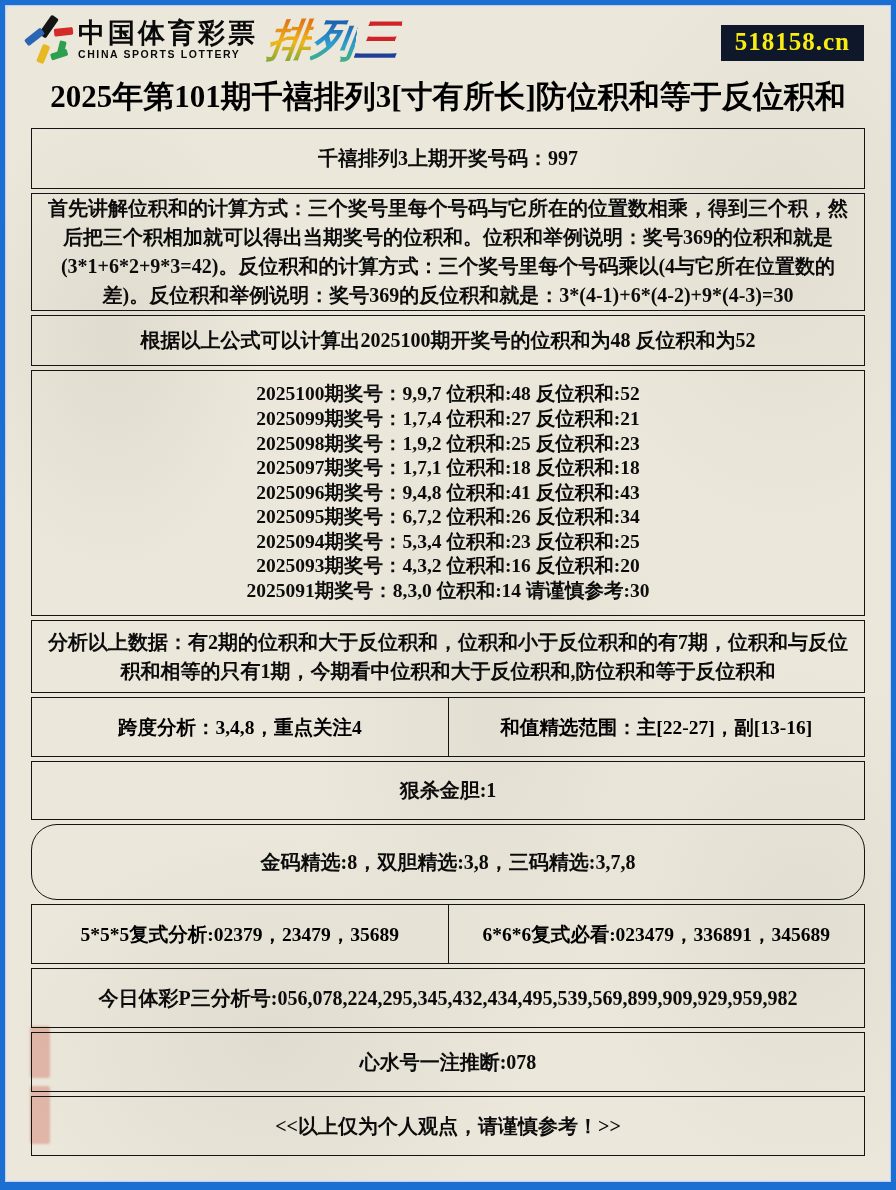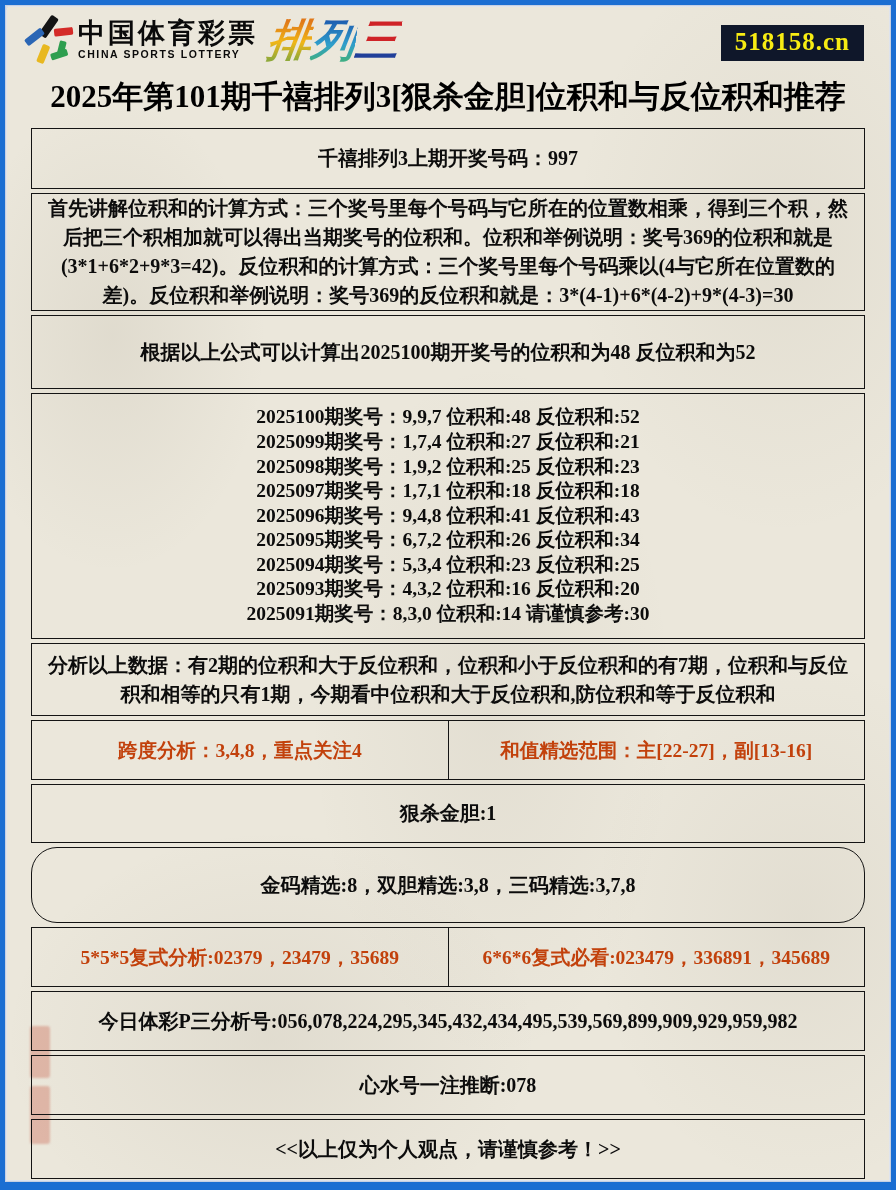--- a/index.html
+++ b/index.html
@@ -77,21 +77,21 @@
     border:1.5px solid #141414;
     display:flex;flex-direction:column;align-items:center;justify-content:center;
     text-align:center;margin-bottom:4px;
     font-weight:700;color:#0c0c0c;font-size:20px;line-height:29px;
     padding:0 10px;box-sizing:border-box;
   }
   .row{display:flex;margin-bottom:4px;}
   .cell{
     flex:1;border:1.5px solid #141414;height:60px;
     display:flex;align-items:center;justify-content:center;text-align:center;
-    font-weight:700;color:#c2410c;font-size:19.5px;box-sizing:border-box;
+    font-weight:700;color:#000000;font-size:19.5px;box-sizing:border-box;
     padding:0 6px;
   }
   .cell + .cell{border-left:none;}
   .history-line{line-height:24.6px;font-size:19.5px;}
 </style>
 </head>
 <body>
 
 <div class="page">
   <div class="texture"></div>
@@ -114,32 +114,32 @@
       </div>
       <div class="product">
         <span class="pc0">排</span>
         <span class="pc1">列</span>
         <span class="pc2">三</span>
       </div>
     </div>
     <div class="domain-badge">518158.cn</div>
   </header>
 
-  <h1>2025年第101期千禧排列3[狠杀金胆]位积和与反位积和推荐</h1>
+  <h1>2025年第101期千禧排列3[寸有所长]防位积和等于反位积和</h1>
 
   <main>
     <div class="box" style="height:61px;">
       <span>千禧排列3上期开奖号码：997</span>
     </div>
 
     <div class="box" style="height:118px;">
       <span>首先讲解位积和的计算方式：三个奖号里每个号码与它所在的位置数相乘，得到三个积，然后把三个积相加就可以得出当期奖号的位积和。位积和举例说明：奖号369的位积和就是(3*1+6*2+9*3=42)。反位积和的计算方式：三个奖号里每个号码乘以(4与它所在位置数的差)。反位积和举例说明：奖号369的反位积和就是：3*(4-1)+6*(4-2)+9*(4-3)=30</span>
     </div>
 
-    <div class="box" style="height:74px;">
+    <div class="box" style="height:51px;">
       <span>根据以上公式可以计算出2025100期开奖号的位积和为48 反位积和为52</span>
     </div>
 
     <div class="box" style="height:246px;">
       <div class="history-line">2025100期奖号：9,9,7 位积和:48 反位积和:52</div>
       <div class="history-line">2025099期奖号：1,7,4 位积和:27 反位积和:21</div>
       <div class="history-line">2025098期奖号：1,9,2 位积和:25 反位积和:23</div>
       <div class="history-line">2025097期奖号：1,7,1 位积和:18 反位积和:18</div>
       <div class="history-line">2025096期奖号：9,4,8 位积和:41 反位积和:43</div>
       <div class="history-line">2025095期奖号：6,7,2 位积和:26 反位积和:34</div>

